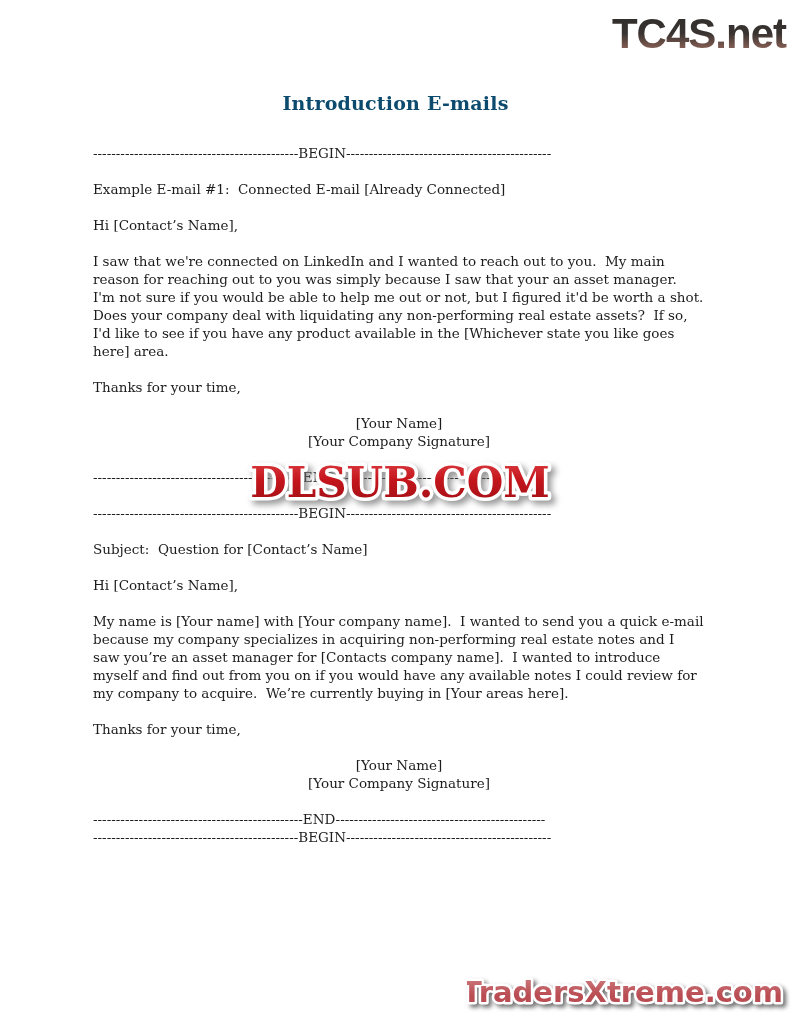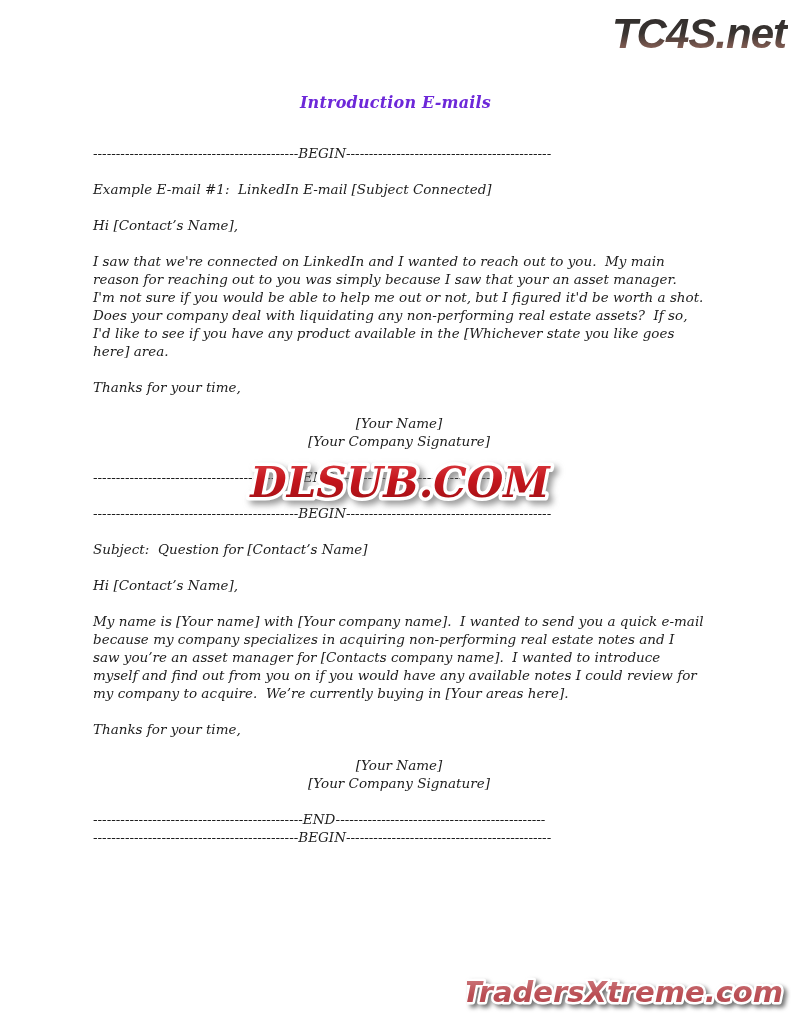--- a/index.html
+++ b/index.html
@@ -6,32 +6,31 @@
   .page {
     position: relative;
     width: 791px;
     height: 1024px;
     background: #ffffff;
     overflow: hidden;
     font-family: "DejaVu Serif", "Liberation Serif", serif;
     font-size: 13.5px;
     line-height: 18px;
     color: #1c1c1c;
-    font-style: italic;
   }
   .doc-title {
     position: absolute;
     top: 91px;
     left: 0;
     width: 100%;
     text-align: center;
-    font-size: 16px;
+    font-size: 19px;
     font-weight: bold;
     line-height: 24px;
-    color: #6d28d9;
+    color: #0c4a6e;
     letter-spacing: 0.2px;
   }
   .content {
     position: absolute;
     left: 93px;
     top: 144px;
     width: 612px;
   }
   .block {
     margin: 0 0 18px 0;
@@ -84,21 +83,21 @@
       <text x="198" y="43" text-anchor="end" font-family="Liberation Sans, sans-serif" font-size="42" font-weight="bold" letter-spacing="-1" fill="url(#tc4sGrad)">TC4S.net</text>
     </svg>
   </div>
 
   <div class="doc-title">Introduction E-mails</div>
 
   <div class="content">
 
     <p class="block separator">---------------------------------------------BEGIN---------------------------------------------</p>
 
-    <p class="block">Example E-mail #1:  LinkedIn E-mail [Subject Connected]</p>
+    <p class="block">Example E-mail #1:  Connected E-mail [Already Connected]</p>
     <p class="block">Hi [Contact’s Name],</p>
     <p class="block">I saw that we're connected on LinkedIn and I wanted to reach out to you.  My main reason for reaching out to you was simply because I saw that your an asset manager.  I'm not sure if you would be able to help me out or not, but I figured it'd be worth a shot.  Does your company deal with liquidating any non-performing real estate assets?  If so, I'd like to see if you have any product available in the [Whichever state you like goes here] area.</p>
     <p class="block">Thanks for your time,</p>
     <div class="sig">
       <div class="sig-line">[Your Name]</div>
       <div class="sig-line">[Your Company Signature]</div>
     </div>
 
     <p class="block separator">----------------------------------------------END----------------------------------------------</p>
     <p class="block separator">---------------------------------------------BEGIN---------------------------------------------</p>

